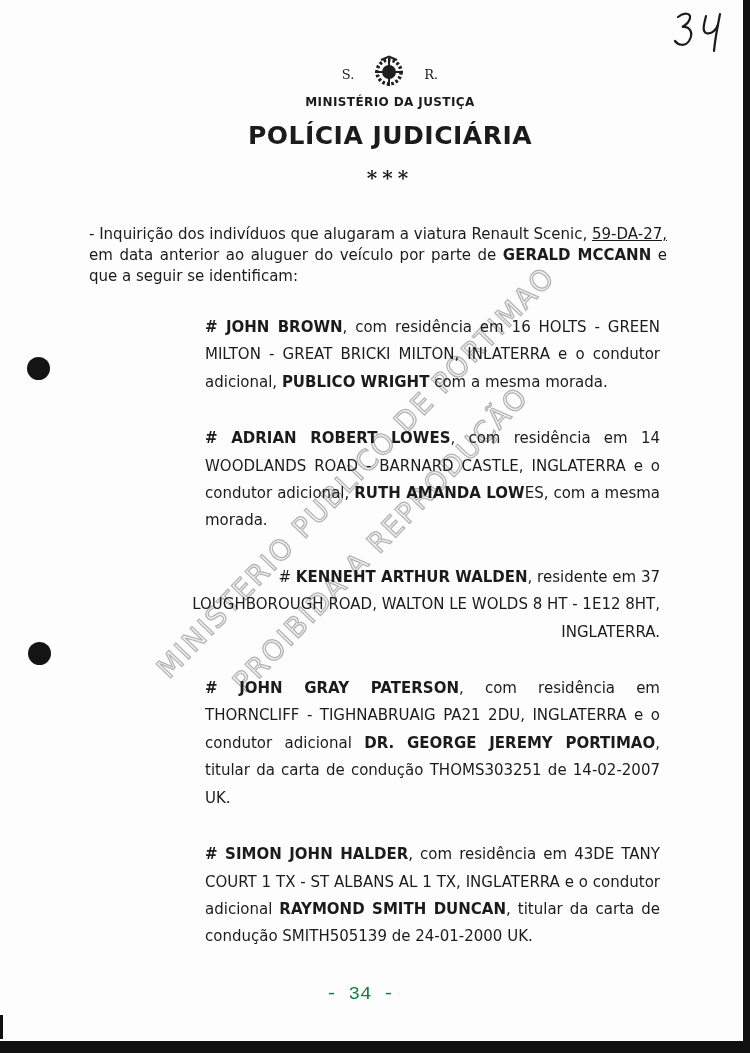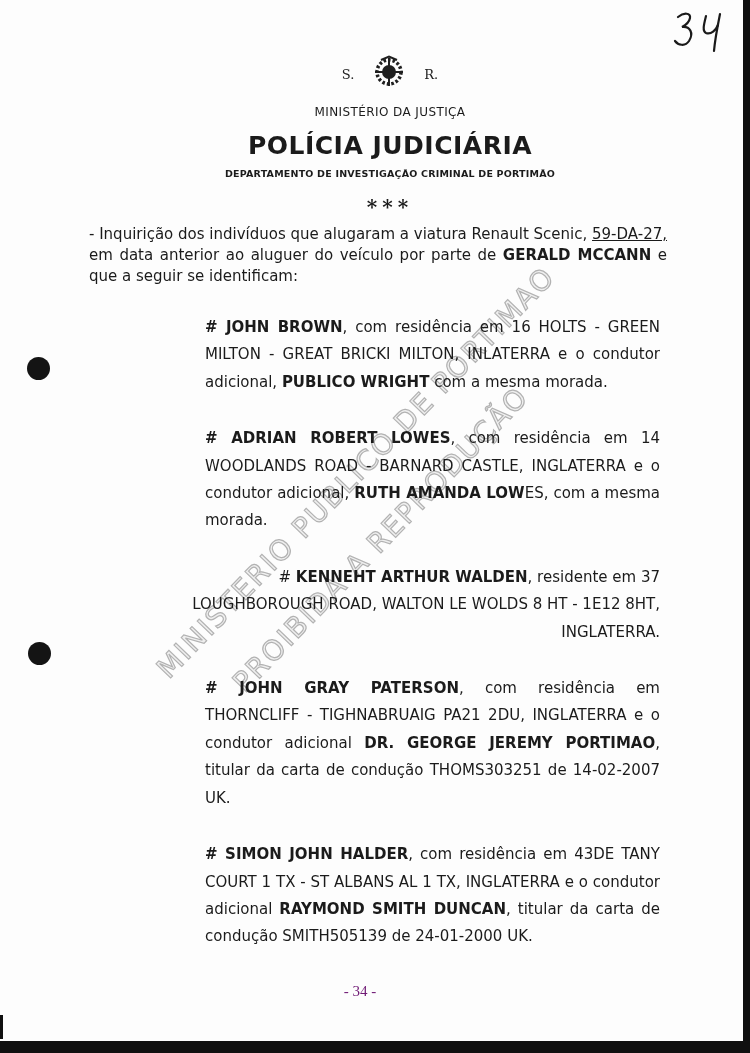--- a/index.html
+++ b/index.html
@@ -26,36 +26,36 @@
     color:rgba(178,178,178,0.18);
     -webkit-text-stroke:1.2px #b2b2b2;
     transform:rotate(-46deg);transform-origin:0 0;
   }
   .wm1{left:150px;top:662px;}
   .wm2{left:226px;top:676px;}
   
   .header{position:absolute;left:30px;top:56px;width:720px;text-align:center;}
   .crest-row{display:flex;align-items:center;justify-content:center;gap:12px;height:36px;}
   .crest-letter{font-family:"DejaVu Serif","Liberation Serif",serif;font-size:13px;color:#222;}
-  .ministry{font-size:12px;font-weight:400;letter-spacing:0.4px;margin-top:13px;}
+  .ministry{font-size:12px;font-weight:700;letter-spacing:0.4px;margin-top:3px;}
   .org{font-size:25px;font-weight:700;letter-spacing:0.5px;margin-top:12px;}
   .department{font-size:9.5px;font-weight:700;letter-spacing:0.2px;margin-top:8px;}
   .stars{font-family:"DejaVu Serif","Liberation Serif",serif;font-size:20px;font-weight:700;letter-spacing:5px;margin-top:16px;}
   
   .content{position:absolute;left:0;top:224px;width:750px;font-size:15px;}
   .intro{margin:0 0 27px 89px;width:578px;text-align:justify;line-height:21px;}
   .entry{margin:0 0 29px 205px;width:455px;text-align:justify;line-height:27.4px;}
   .entry--narrow{margin-left:190px;width:470px;text-align:right;}
   .entry:last-child{margin-bottom:12px;}
   b{font-weight:700;}
   .u{text-decoration:underline;}
   
   .pagenum{
     position:absolute;left:15px;top:983px;width:690px;text-align:center;
-    font-family:Liberation Serif, serif;font-size:15px;color:#701a75;
+    font-family:Liberation Mono, monospace;font-size:19px;color:#15803d;
   }
 </style>
 </head>
 <body>
 
 <div class="page">
 
   <div class="wm wm1">MINISTERIO PUBLICO DE PORTIMAO</div>
   <div class="wm wm2">PROIBIDA A REPRODUÇÃO</div>
 
@@ -80,21 +80,20 @@
             <path d="M23,3 L23,31" stroke-width="2"></path>
             <path d="M9,17 L37,17" stroke-width="2"></path>
             <path d="M15,5 L23,1.5 L31,5" stroke-width="2"></path>
           </g>
         </svg>
       </span>
       <span class="crest-letter">R.</span>
     </div>
     <div class="ministry">MINISTÉRIO DA JUSTIÇA</div>
     <div class="org">POLÍCIA JUDICIÁRIA</div>
-    <div class="department">DEPARTAMENTO DE INVESTIGAÇÃO CRIMINAL DE PORTIMÃO</div>
     <div class="stars">***</div>
   </div>
 
   <div class="content">
     <p class="intro"><span>- Inquirição dos indivíduos que alugaram a viatura Renault Scenic, </span><span class="u">59-DA-27,</span><span> em data anterior ao aluguer do veículo por parte de </span><b>GERALD MCCANN</b><span> e que a seguir se identificam:</span></p>
 
     <div class="entry"><span></span><b># JOHN BROWN</b><span>, com residência em 16 HOLTS - GREEN MILTON - GREAT BRICKI MILTON, INLATERRA e o condutor adicional, </span><b>PUBLICO WRIGHT</b><span> com a mesma morada.</span></div>
 
     <div class="entry"><span></span><b># ADRIAN ROBERT LOWES</b><span>, com residência em 14 WOODLANDS ROAD - BARNARD CASTLE, INGLATERRA e o condutor adicional, </span><b>RUTH AMANDA LOW</b><span>ES, com a mesma morada.</span></div>
 

